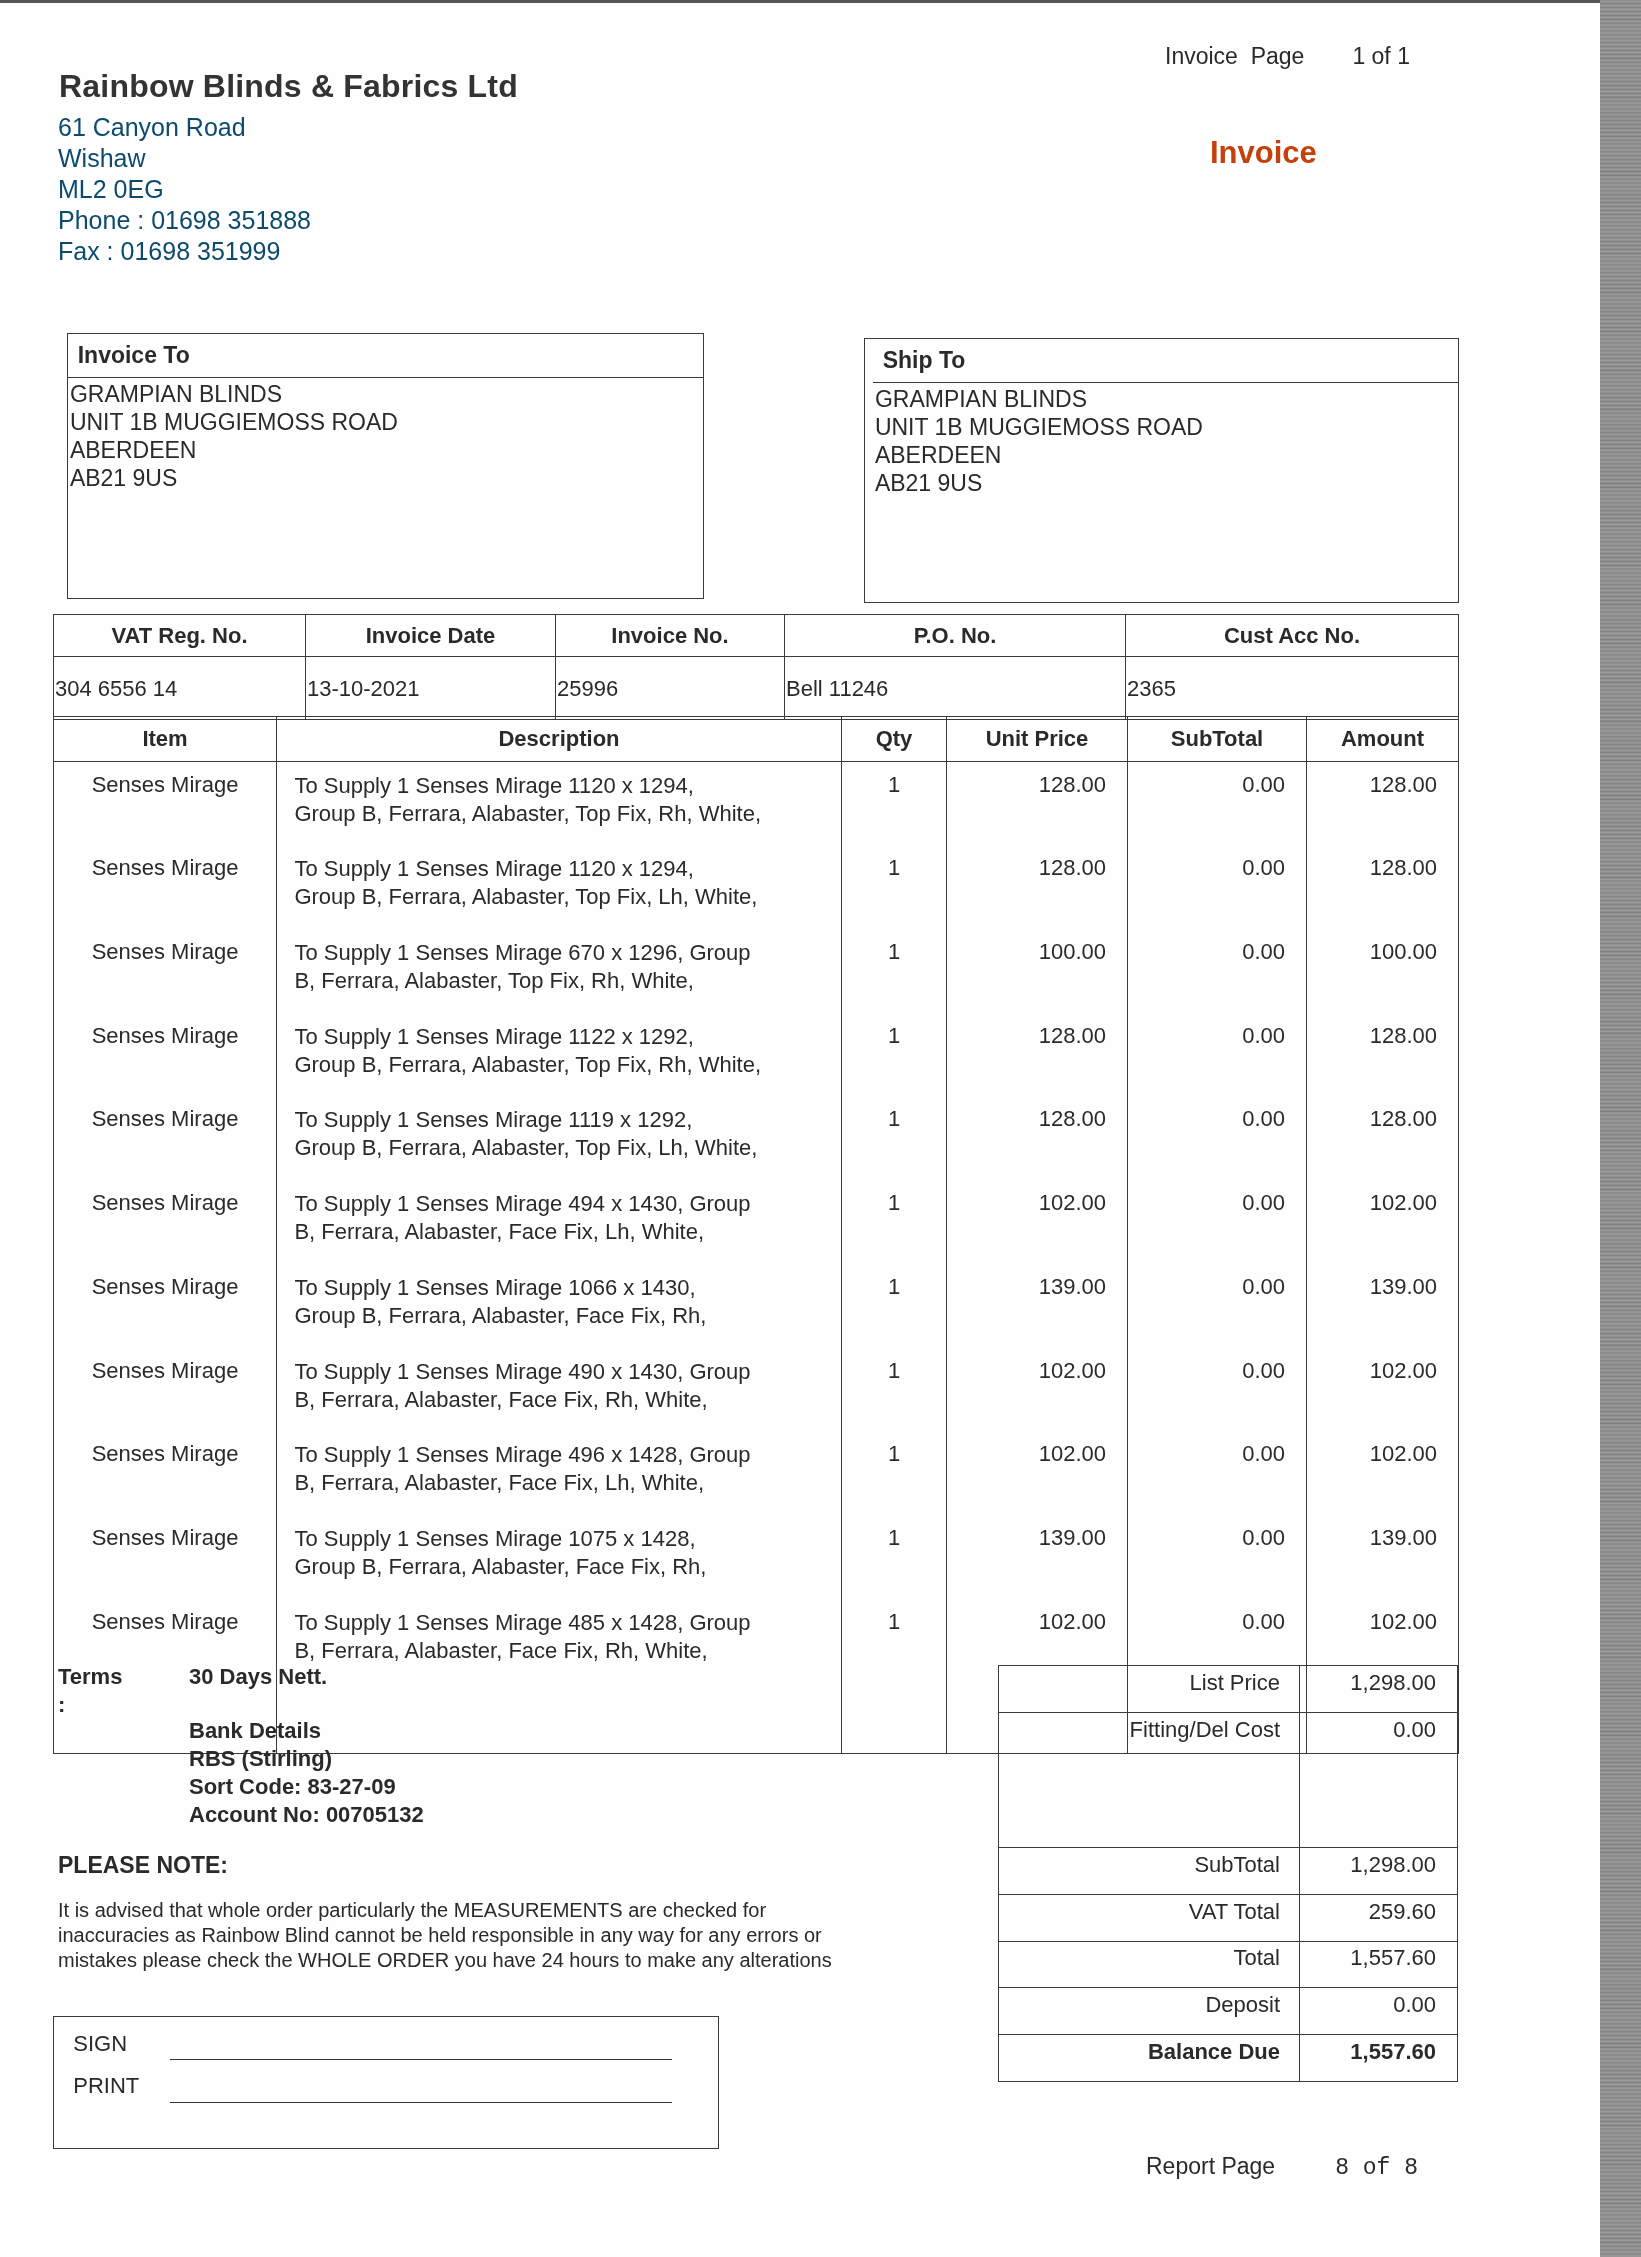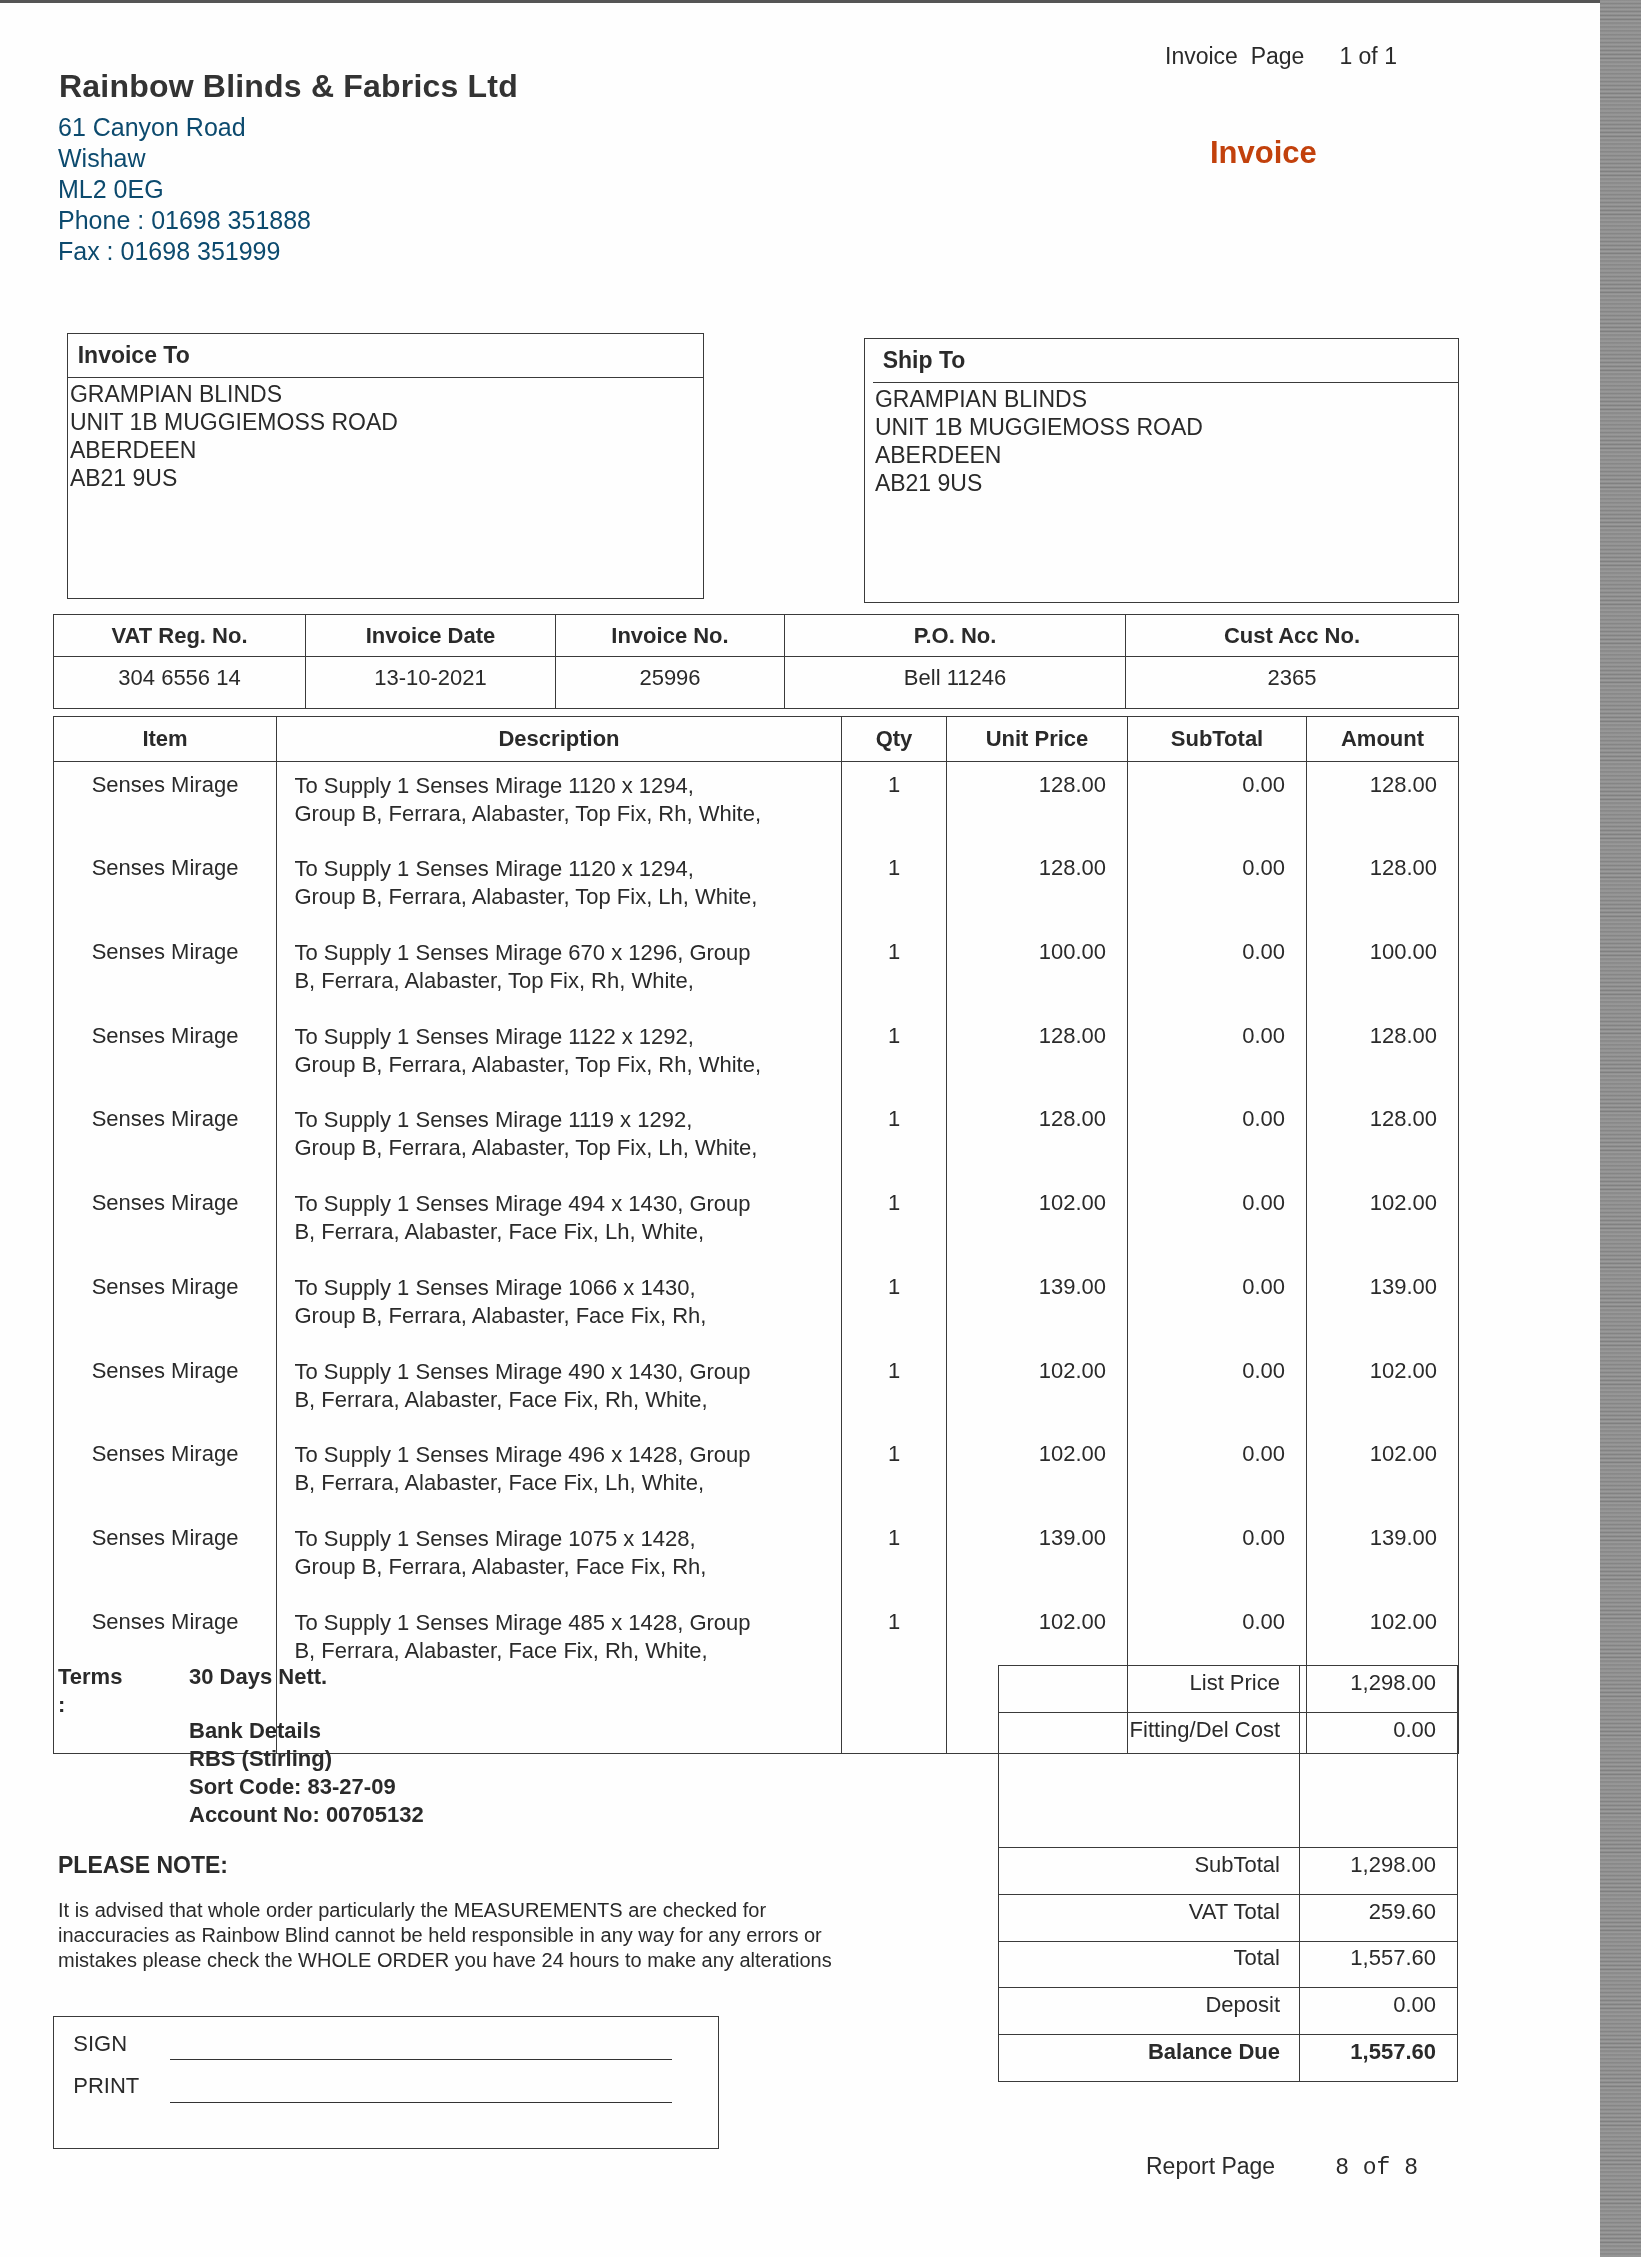--- a/index.html
+++ b/index.html
@@ -11,31 +11,31 @@
   .page { position: absolute; left: 0; top: 0; width: 1601px; height: 2257px; background: #fefefe; }
   .scan-strip {
     position: absolute; right: 0; top: 0; width: 41px; height: 2257px;
     background: repeating-linear-gradient(180deg, #8a8a8a 0px, #9b9b9b 1.9px, #7f7f7f 3.9px);
   }
   .top-edge { position: absolute; left: 0; top: 0; width: 1601px; height: 2.9px; background: #555; }
   .abs { position: absolute; }
   .company-name { left: 59px; top: 68px; font-size: 32px; font-weight: bold; color: #333; letter-spacing: 0.2px; }
   .addr { left: 58px; top: 112px; font-size: 25px; line-height: 31px; color: #0c4a6e; }
   .invoice-page { left: 1165px; top: 43px; font-size: 23px; }
-  .invoice-page .num { margin-left: 35px; }
+  .invoice-page .num { margin-left: 48px; }
   .doc-title { left: 1210px; top: 135px; font-size: 31px; font-weight: bold; color: #c2410c; }
 
   .box { position: absolute; border: 1.9px solid #3a3a3a; box-sizing: border-box; }
   .box .hdr { font-weight: bold; font-size: 23px; padding: 3.9px 9.7px; border-bottom: 1.9px solid #3a3a3a; height: 44px; box-sizing: border-box; line-height: 35px; }
   .box .lines { font-size: 23px; line-height: 28px; padding: 1.9px 1.9px; }
 
   table { border-collapse: collapse; position: absolute; }
   td, th { border: 1.9px solid #3a3a3a; font-size: 22px; }
   .meta th { font-weight: bold; height: 39px; text-align: center; }
-  .meta td { height: 42px; text-align: center; vertical-align: top; padding-top: 8px; }
+  .meta td { height: 42px; vertical-align: top; padding-top: 19px; }
 
   .items th { font-weight: bold; height: 42px; text-align: center; }
   .items td { border-top: none; border-bottom: none; vertical-align: top; font-size: 22px; }
   .items td.item { text-align: center; }
   .items td.desc { padding-left: 17.4px; line-height: 28px; }
   .items td.qty { text-align: center; }
   .items td.num { text-align: right; padding-right: 21px; }
   .items .row td { height: 73px; }
   .items tr.filler td { height: 68px; border-bottom: 1.9px solid #3a3a3a; }
   .clip { height: 56px; overflow: hidden; }

